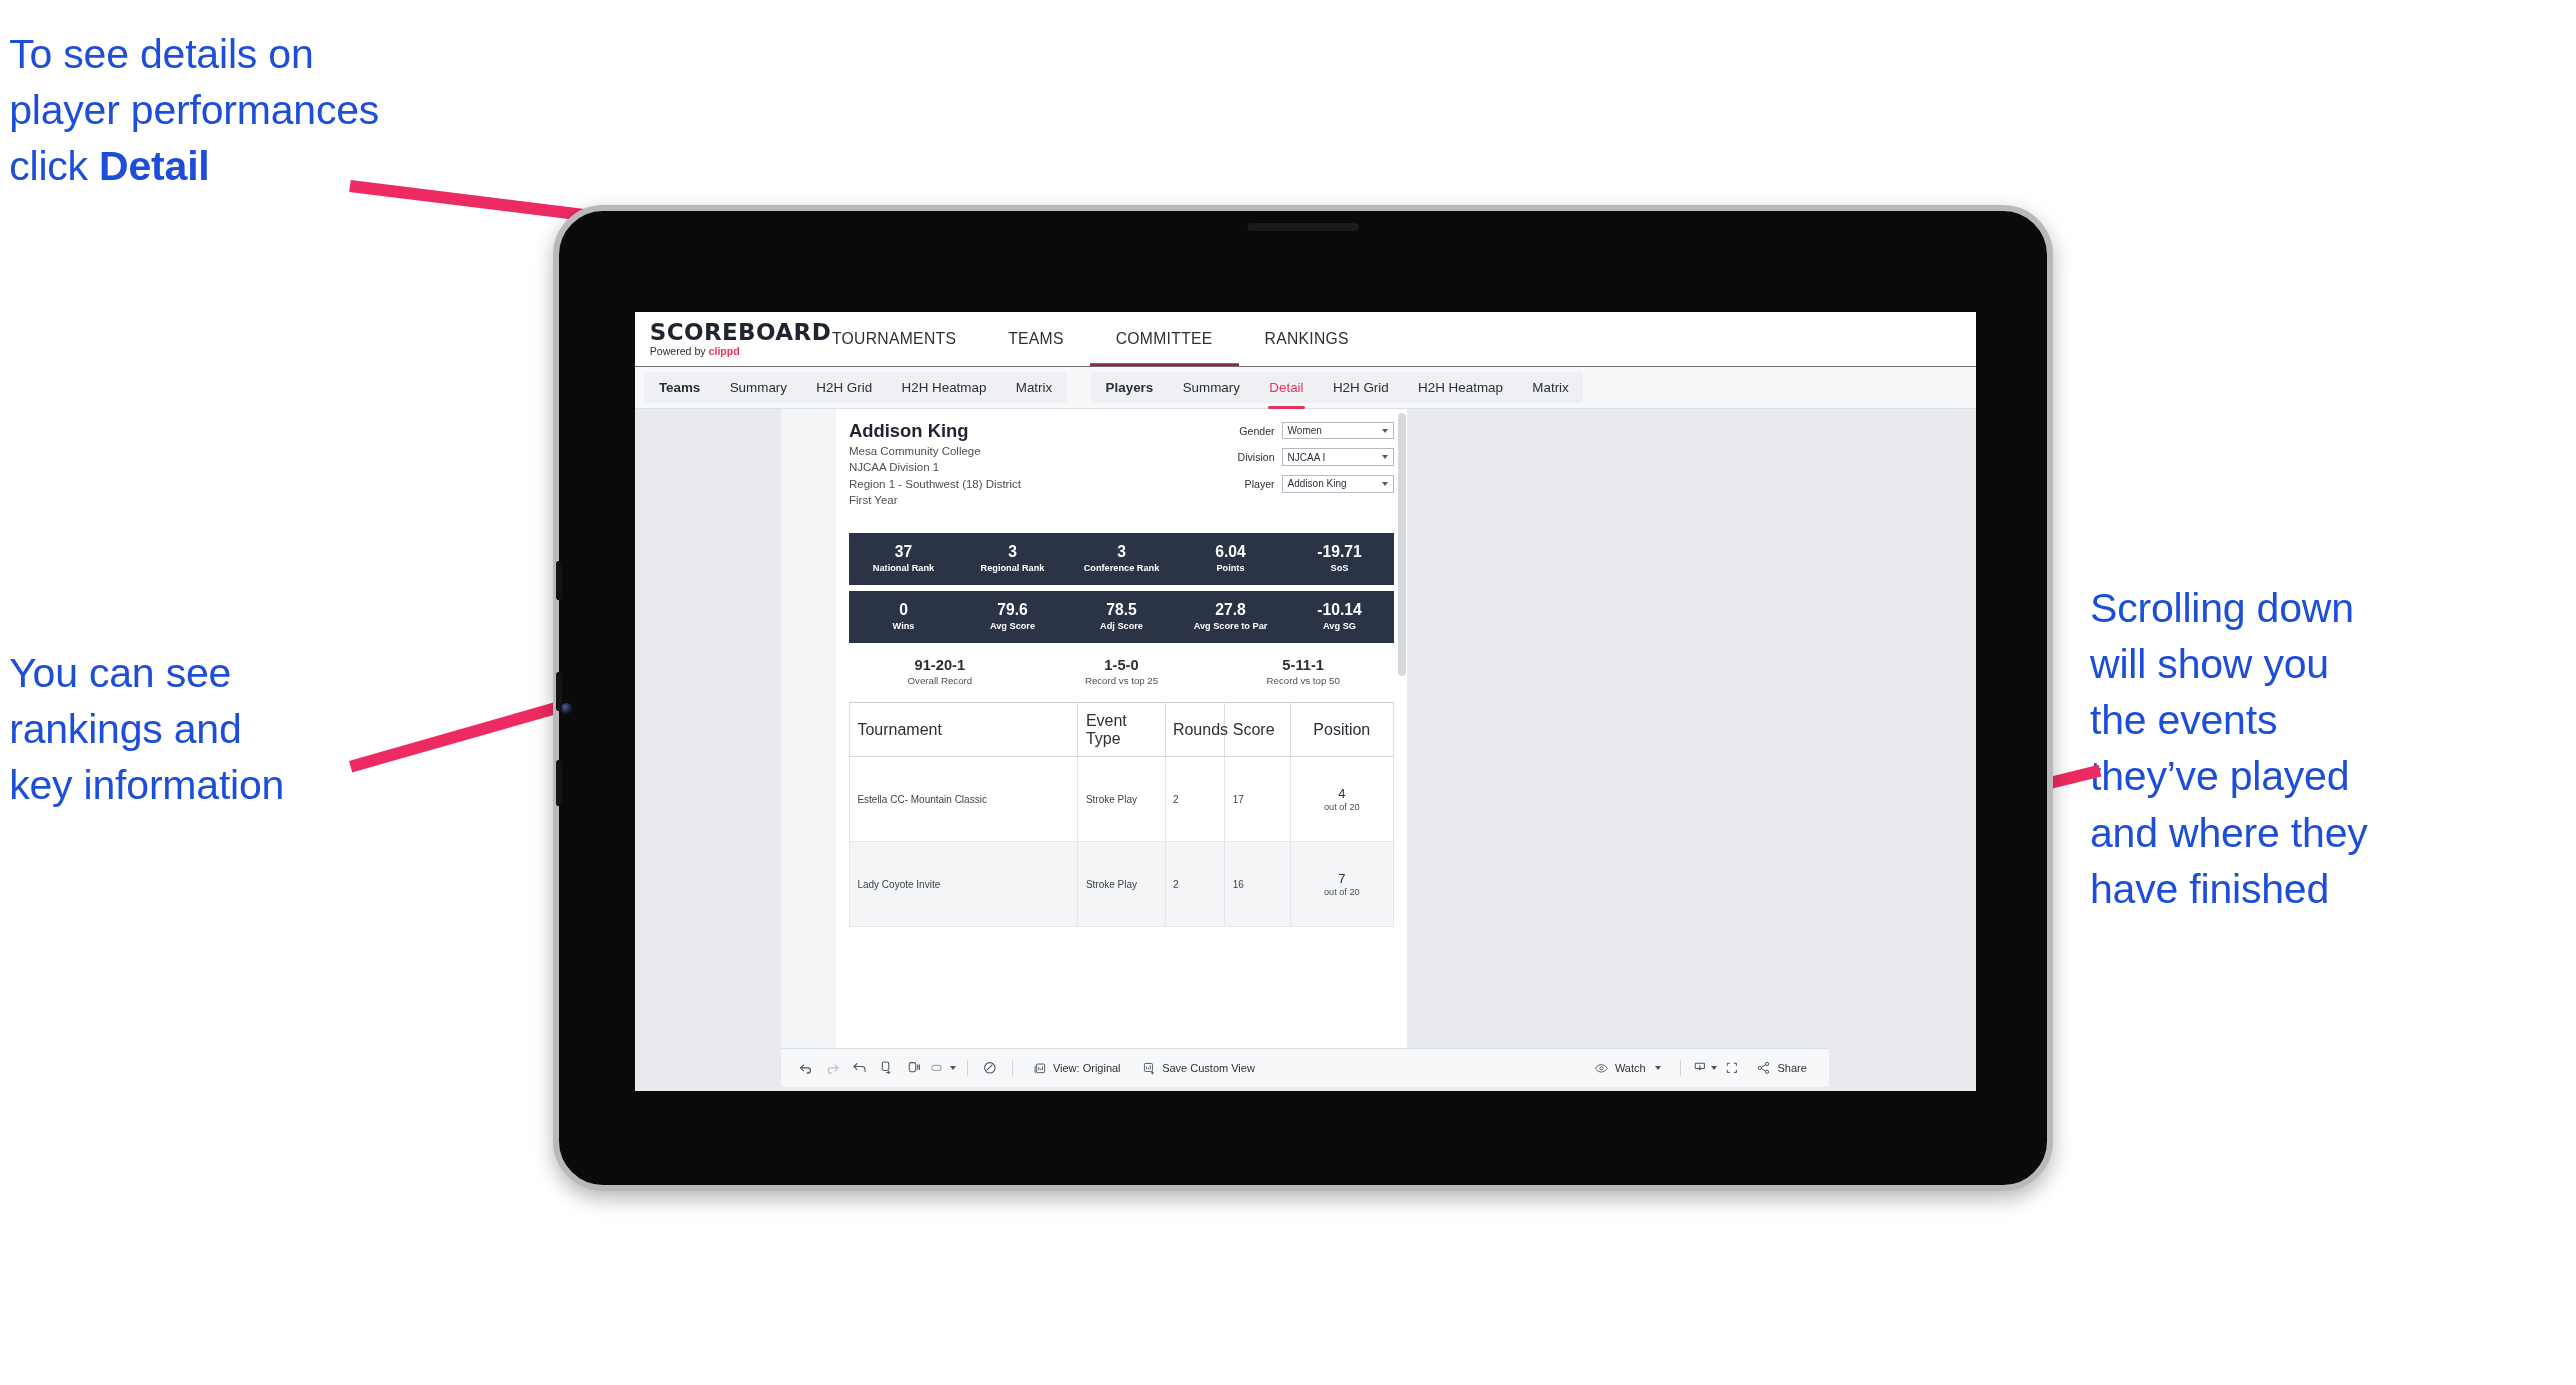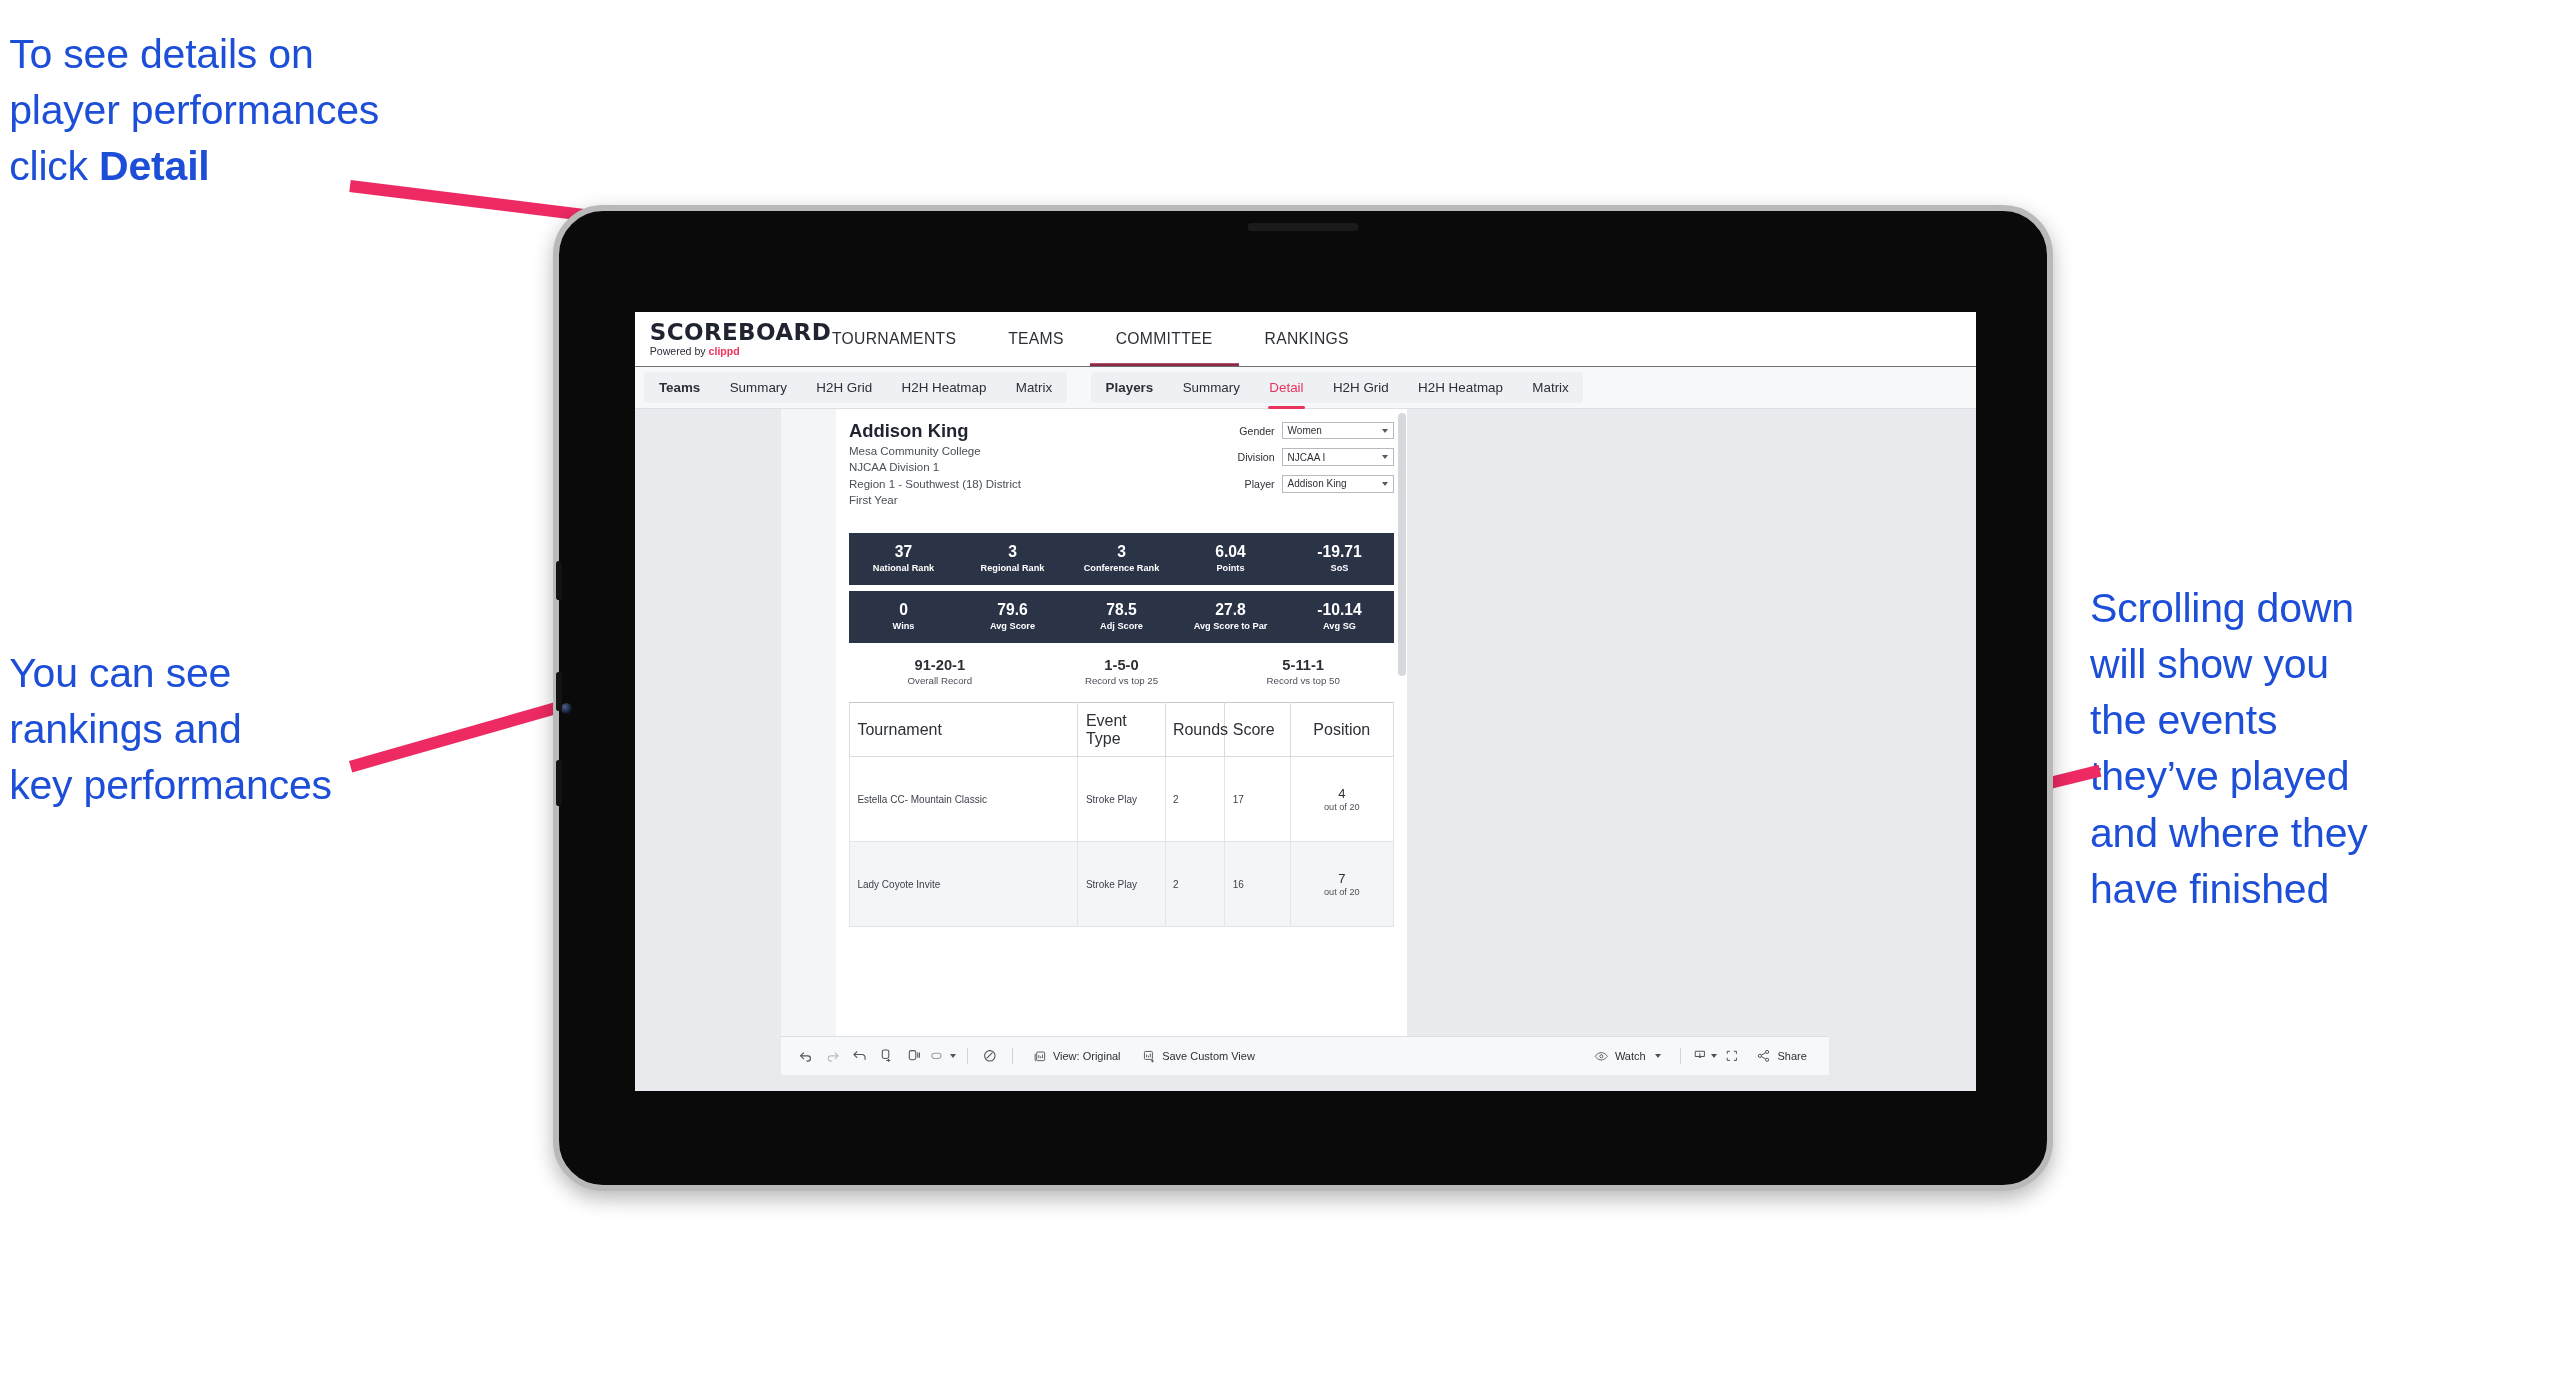--- a/index.html
+++ b/index.html
@@ -172,41 +172,41 @@
     border-left:0.9px solid #e3e5e8; border-right:0.9px solid #e3e5e8;
     border-bottom:0.9px solid #e3e5e8; vertical-align:middle;
   }
   #events tr.alt td { background:#f4f5f7; }
   #events td.pos { text-align:center; }
   #events td.pos .p-rank { font-size:13px; color:#2c2f36; line-height:1.3; }
   #events td.pos .p-of  { font-size:9.2px; color:#4a4f58; }
 
   
   #toolbar {
-    position:absolute; left:146px; right:147px; bottom:16px; height:39px;
+    position:absolute; left:146px; right:147px; bottom:4px; height:39px;
     background:#f7f8fa; border-top:0.9px solid #dcdfe4;
     display:flex; align-items:center; padding:0 13px; gap:3px;
   }
   .tb { display:flex; align-items:center; justify-content:center;
         height:24px; min-width:24px; color:#4d525b; cursor:pointer; }
   .tb.txt { gap:5.5px; padding:0 9.2px; font-size:11px; color:#2c2f36; }
   .tb-div { width:0.9px; height:16.6px; background:#d0d3d8; margin:0 7.4px; }
   .tb-sp { flex:1; }
   .caret-sm { width:0;height:0;border-left:3.2px solid transparent;border-right:3.2px solid transparent;border-top:4.1px solid #4d525b; margin-left:3.7px;}
 </style>
 </head>
 <body>
 
 <div class="caption" id="cap-detail"><span>To see details on
 player performances
 click </span><b>Detail</b></div>
 
 <div class="caption" id="cap-rankings">You can see
 rankings and
-key performances</div>
+key information</div>
 
 <div class="caption" id="cap-scroll">Scrolling down
 will show you
 the events
 they’ve played
 and where they
 have finished</div>
 
 <svg class="arrow" id="arrow-1" viewBox="0 0 920 130">
   <line x1="0" y1="2" x2="855" y2="108" stroke="#ee2a62" stroke-width="13"></line>

